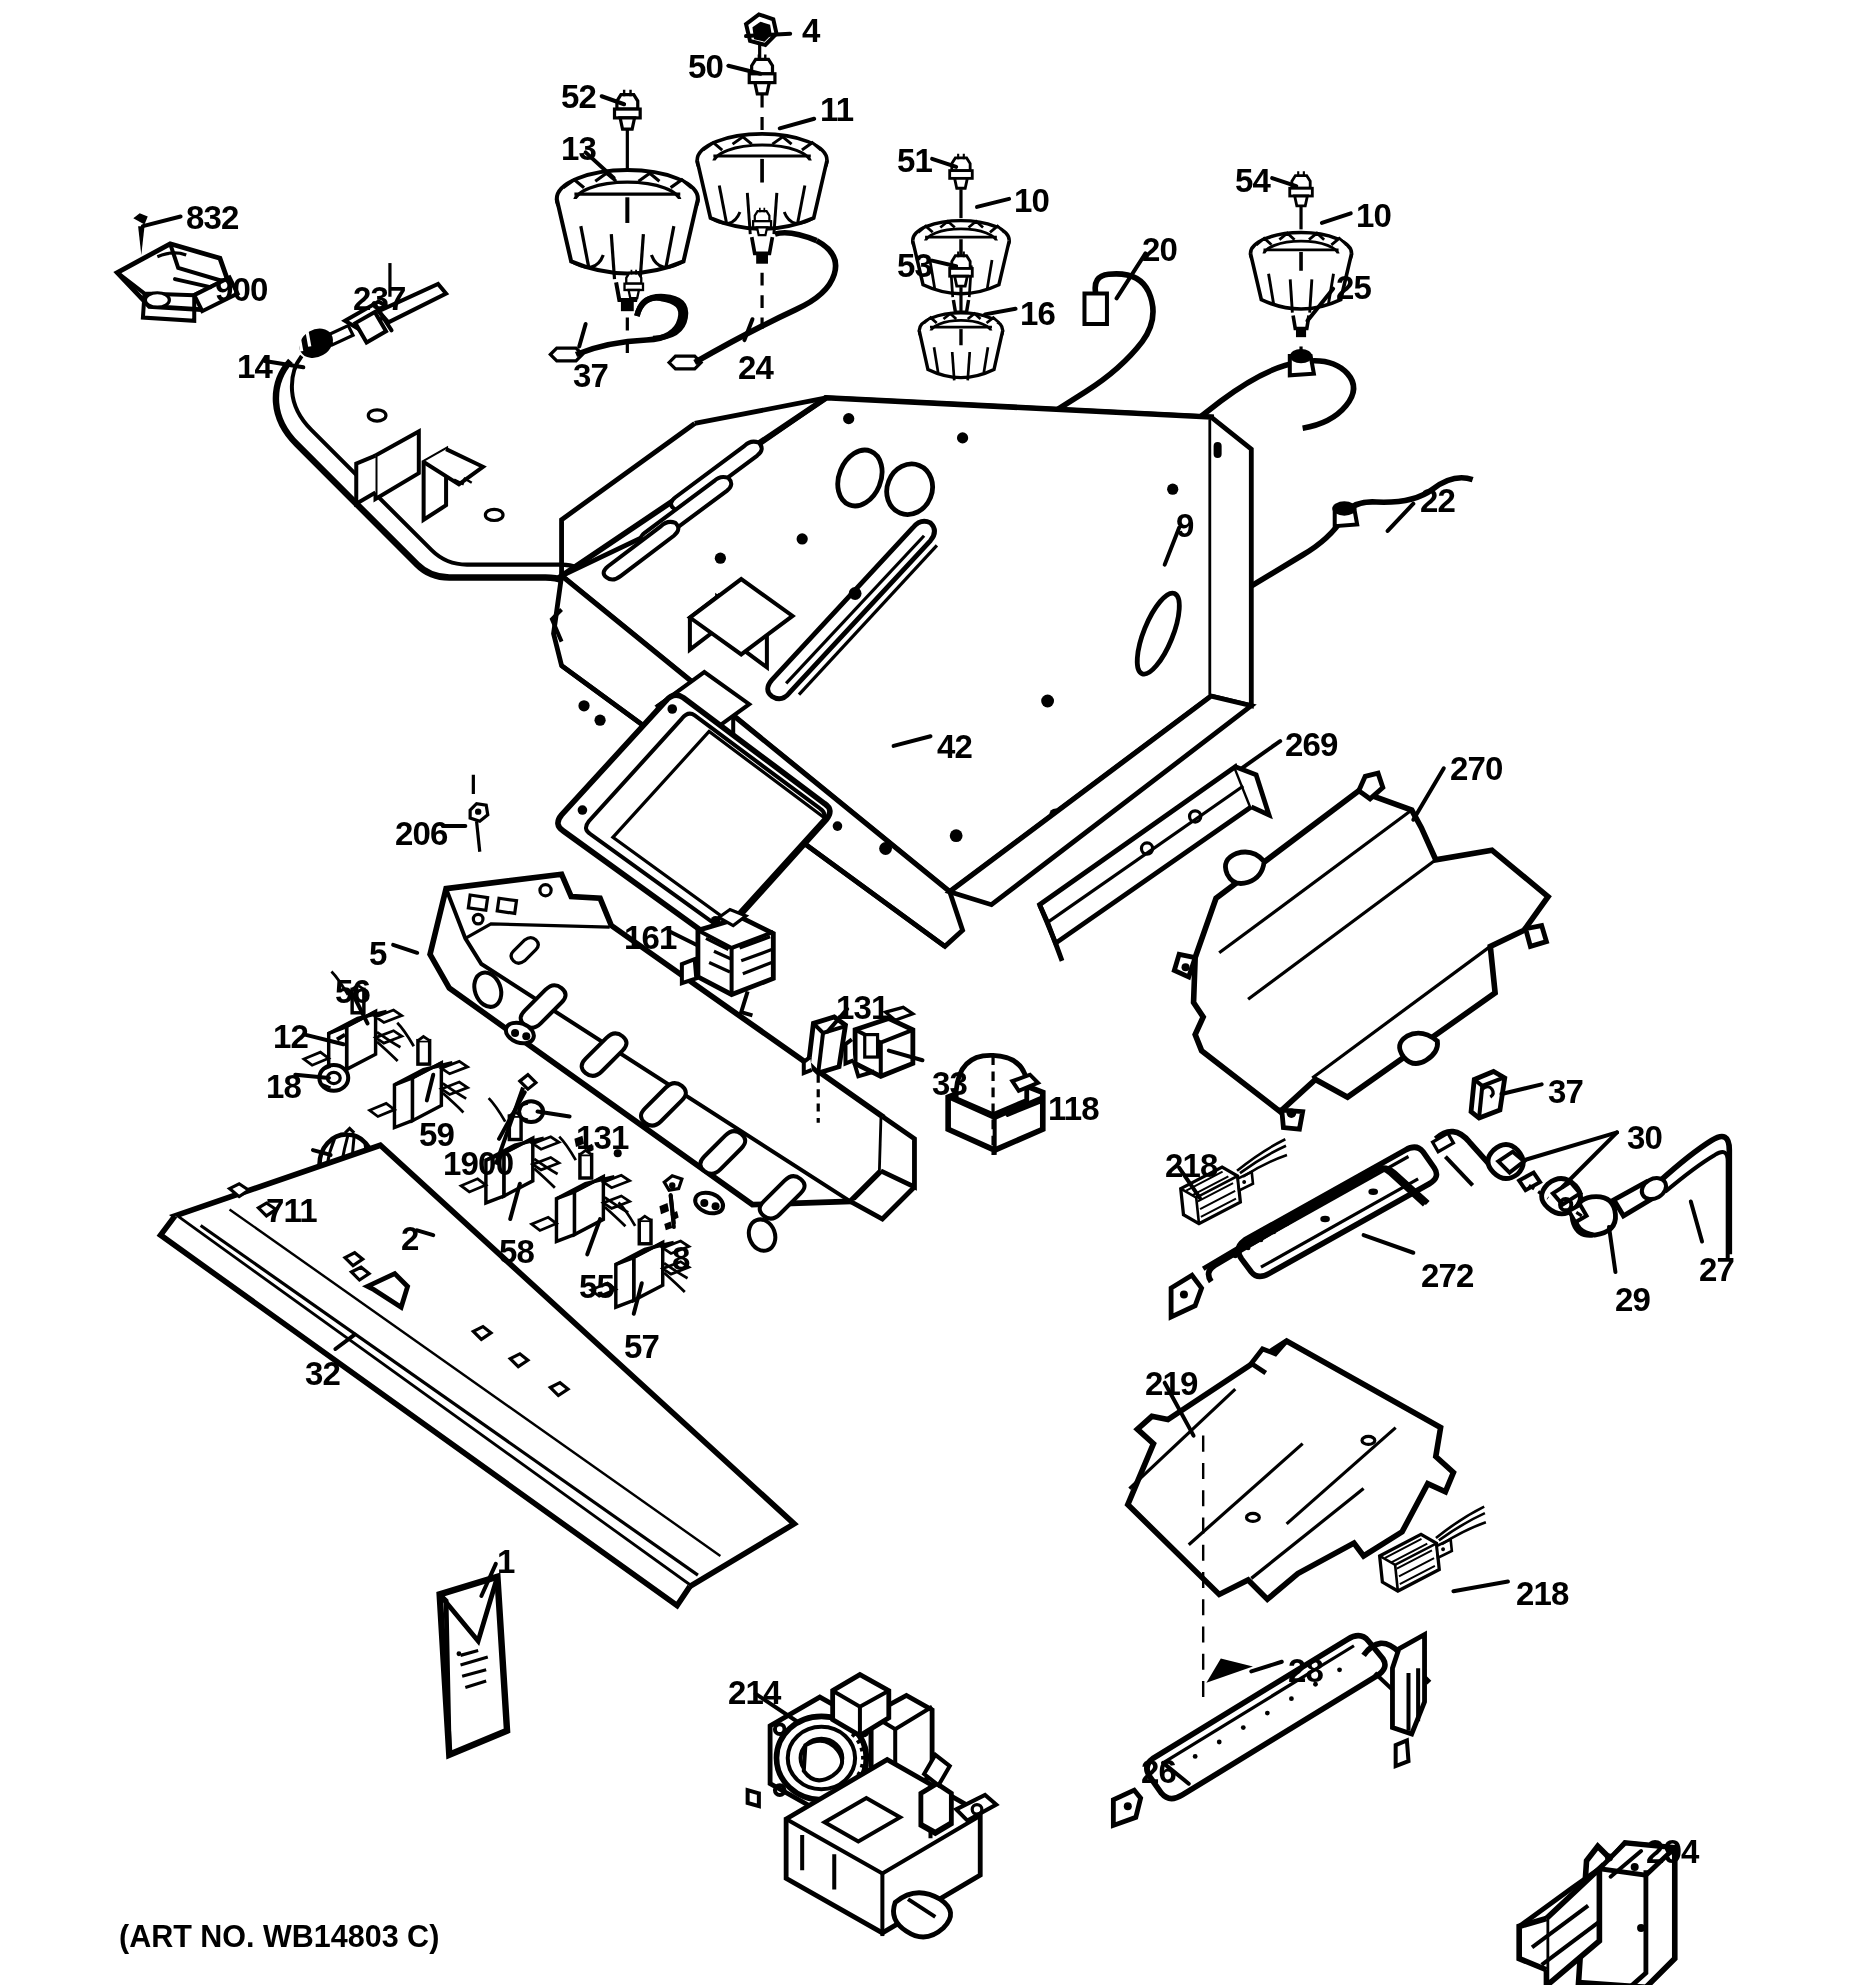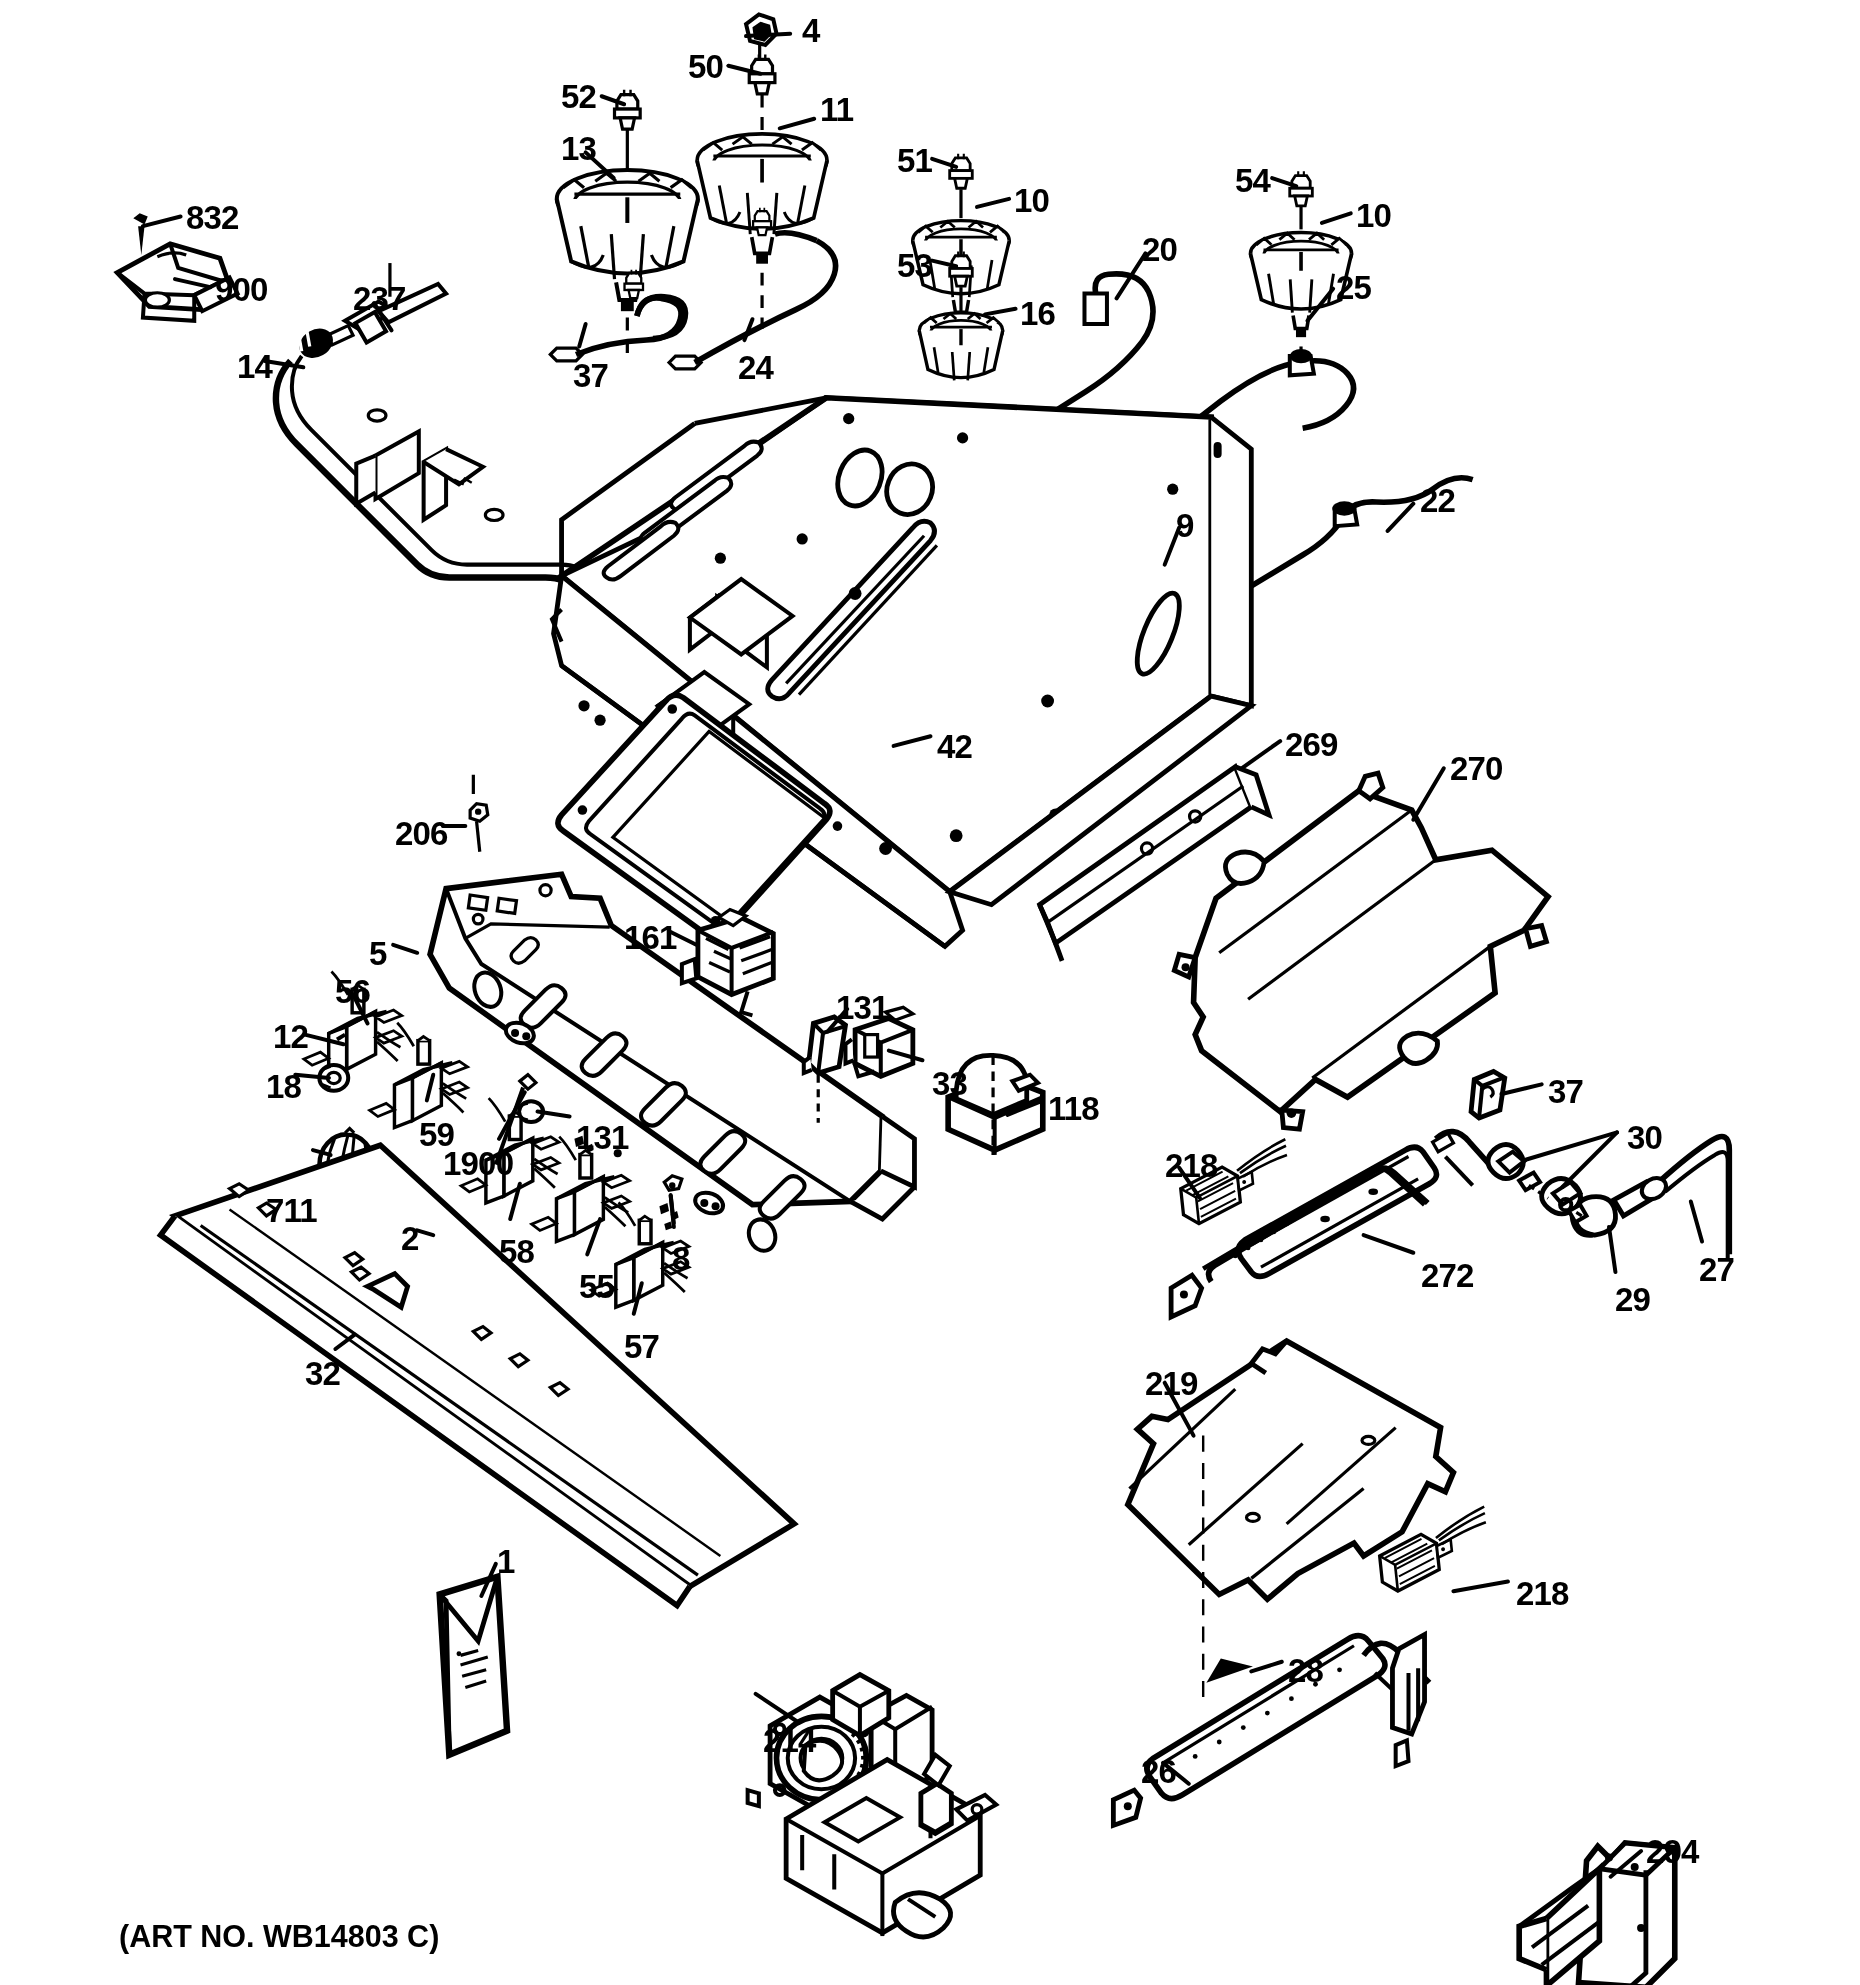--- a/index.html
+++ b/index.html
@@ -776,20 +776,20 @@
       <div class="cal" style="left: 401px; top: 1222px;">2</div>
       <div class="cal" style="left: 579px; top: 1270px;">55</div>
       <div class="cal" style="left: 672px; top: 1242px;">8</div>
       <div class="cal" style="left: 624px; top: 1330px;">57</div>
       <div class="cal" style="left: 305px; top: 1357px;">32</div>
       <div class="cal" style="left: 1145px; top: 1367px;">219</div>
       <div class="cal" style="left: 1516px; top: 1577px;">218</div>
       <div class="cal" style="left: 1288px; top: 1654px;">28</div>
       <div class="cal" style="left: 1141px; top: 1755px;">26</div>
       <div class="cal" style="left: 497px; top: 1545px;">1</div>
-      <div class="cal" style="left: 763px; top: 1676px; margin-top: 48px;">214</div>
+      <div class="cal" style="left: 728px; top: 1676px;">214</div>
       <div class="cal" style="left: 1646px; top: 1835px;">294</div>
     </div>
 
 <div id="artno">(ART NO. WB14803 C)</div>
 
 </div>
 
 
 </body></html>

